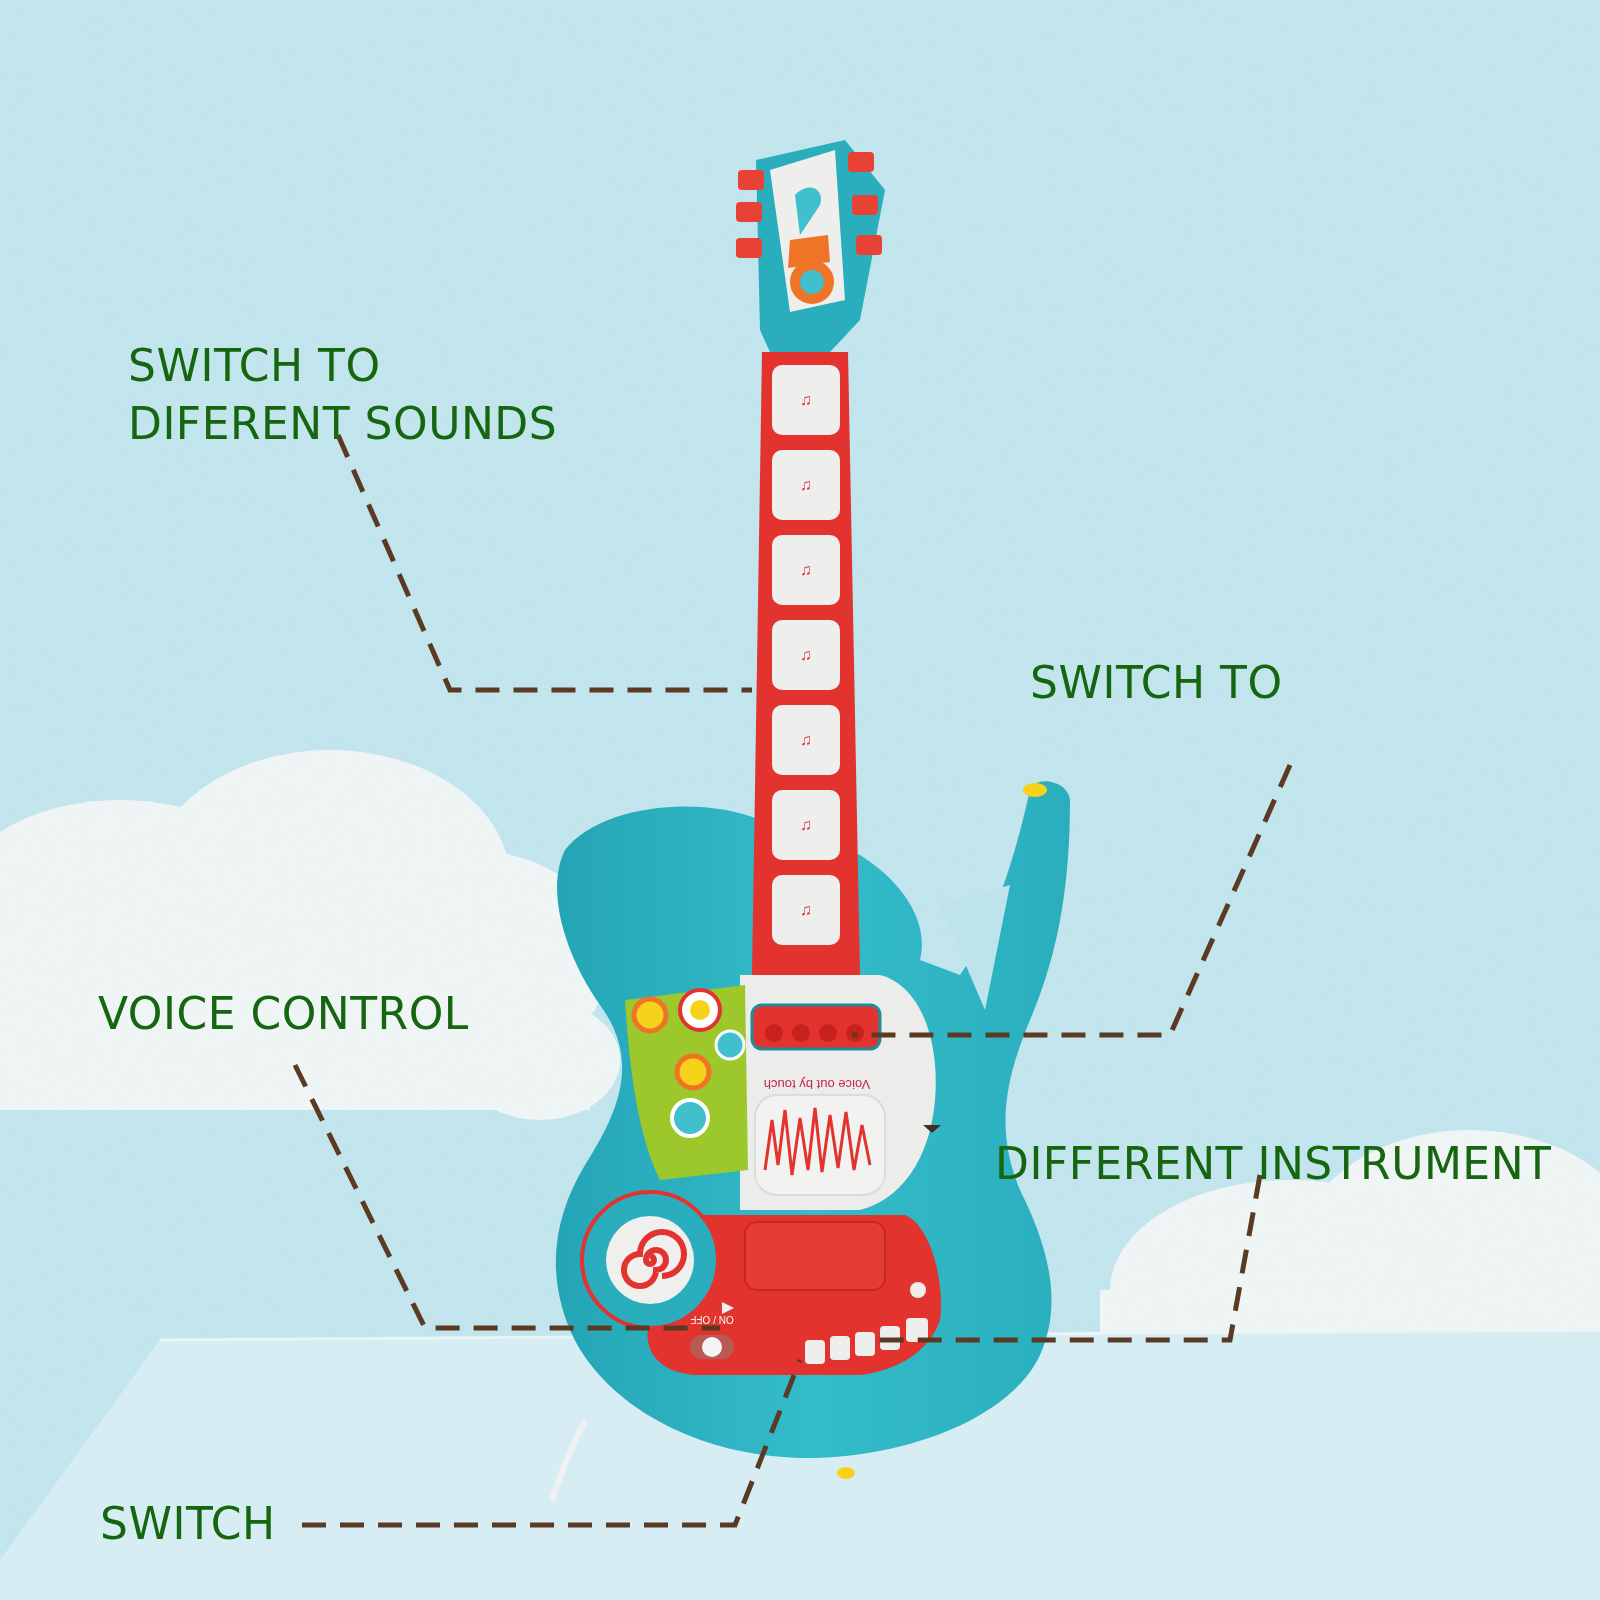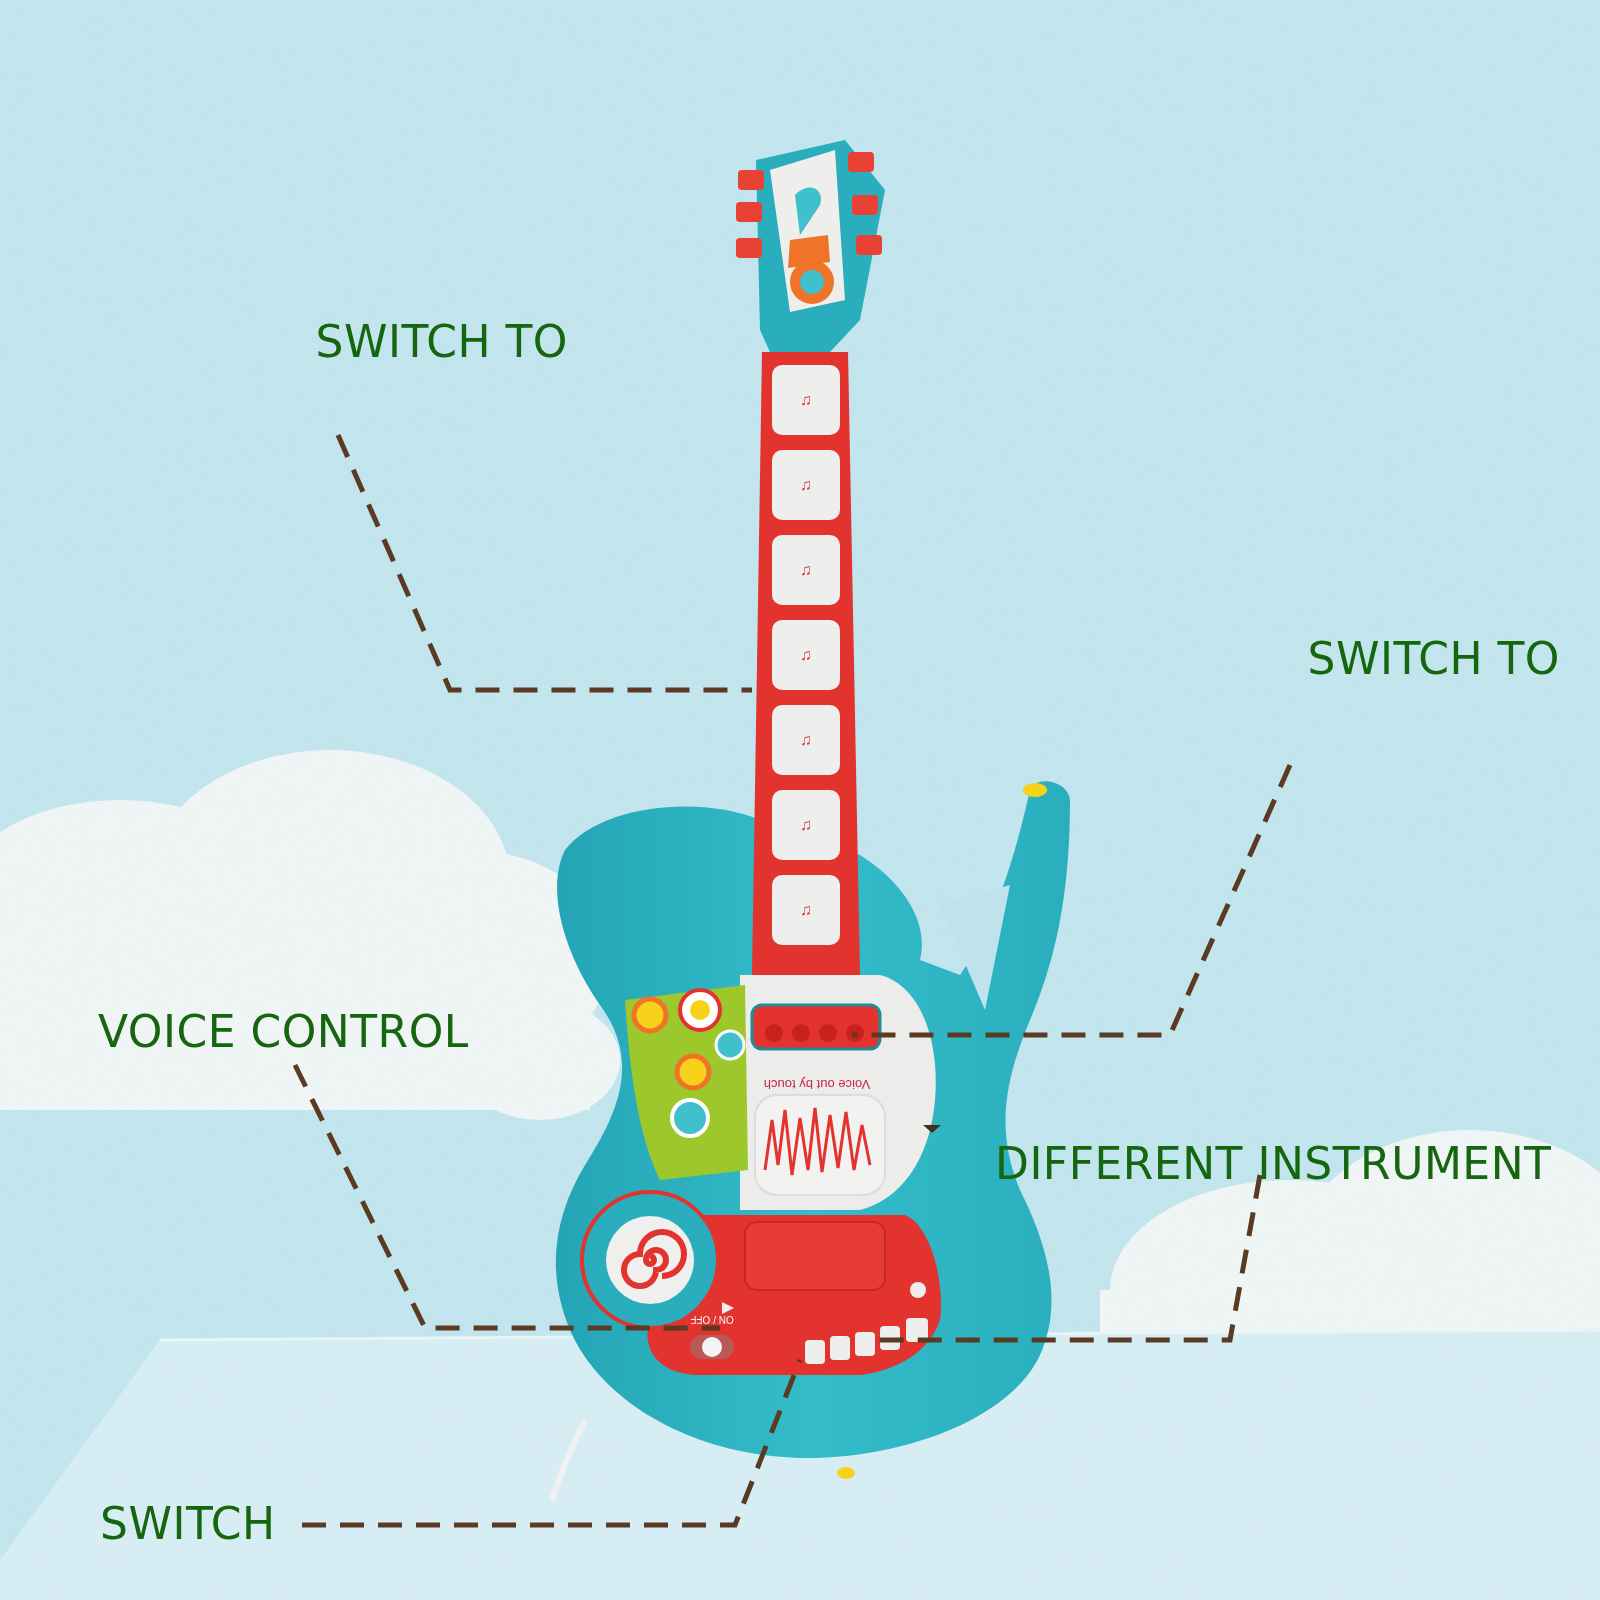--- a/index.html
+++ b/index.html
@@ -1,21 +1,21 @@
 <!DOCTYPE html>
 <html><head>
 <meta charset="utf-8">
 <style>
   html, body { margin: 0; padding: 0; }
   body { width: 1600px; height: 1600px; overflow: hidden; position: relative;
          background: #bfe3ec; font-family: "Liberation Sans", sans-serif; }
   .scene { position: absolute; inset: 0; }
   .label { position: absolute; color: #16650f; font-family: "DejaVu Sans", sans-serif;
            font-size: 44px; line-height: 58px; letter-spacing: 0.5px; white-space: nowrap; }
-  .label.center { text-align: right; }
+  .label.center { text-align: left; margin-top: 24px; }
   .label span { display: block; }
 </style>
 </head>
 <body>
 
 <svg class="scene" width="1600" height="1600" viewBox="0 0 1600 1600">
   <defs>
     <filter id="tex" x="0" y="0" width="100%" height="100%">
       <feTurbulence type="fractalNoise" baseFrequency="0.9" numOctaves="2" seed="3"></feTurbulence>
       <feColorMatrix type="matrix" values="0 0 0 0 1  0 0 0 0 1  0 0 0 0 1  0 0 0 0.10 0"></feColorMatrix>
@@ -166,27 +166,28 @@
     <path d="M338 435 L450 690 L752 690"></path>
     <path d="M1290 765 L1170 1035 L852 1035"></path>
     <path d="M295 1065 L425 1328 L720 1328"></path>
     <path d="M1260 1175 L1230 1340 L870 1340"></path>
     <path d="M302 1525 L735 1525 L800 1360"></path>
   </g>
 </svg>
 
 <div class="label center" style="left:128px; top:313px; width:440px;">
   <span>SWITCH TO</span>
+  <span>DIFERENT SOUNDS</span>
 </div>
 
 <div class="label center" style="left:1030px; top:630px; width:530px;">
   <span>SWITCH TO</span>
 </div>
 
-<div class="label" style="left:98px; top:985px;margin-top:18px;">
+<div class="label" style="left:98px; top:985px;">
   <span>VOICE CONTROL</span>
 </div>
 
 <div class="label" style="left:995px; top:1135px;text-align:right;">
   <span>DIFFERENT INSTRUMENT</span>
 </div>
 
 <div class="label" style="left:100px; top:1495px;">
   <span>SWITCH</span>
 </div>

